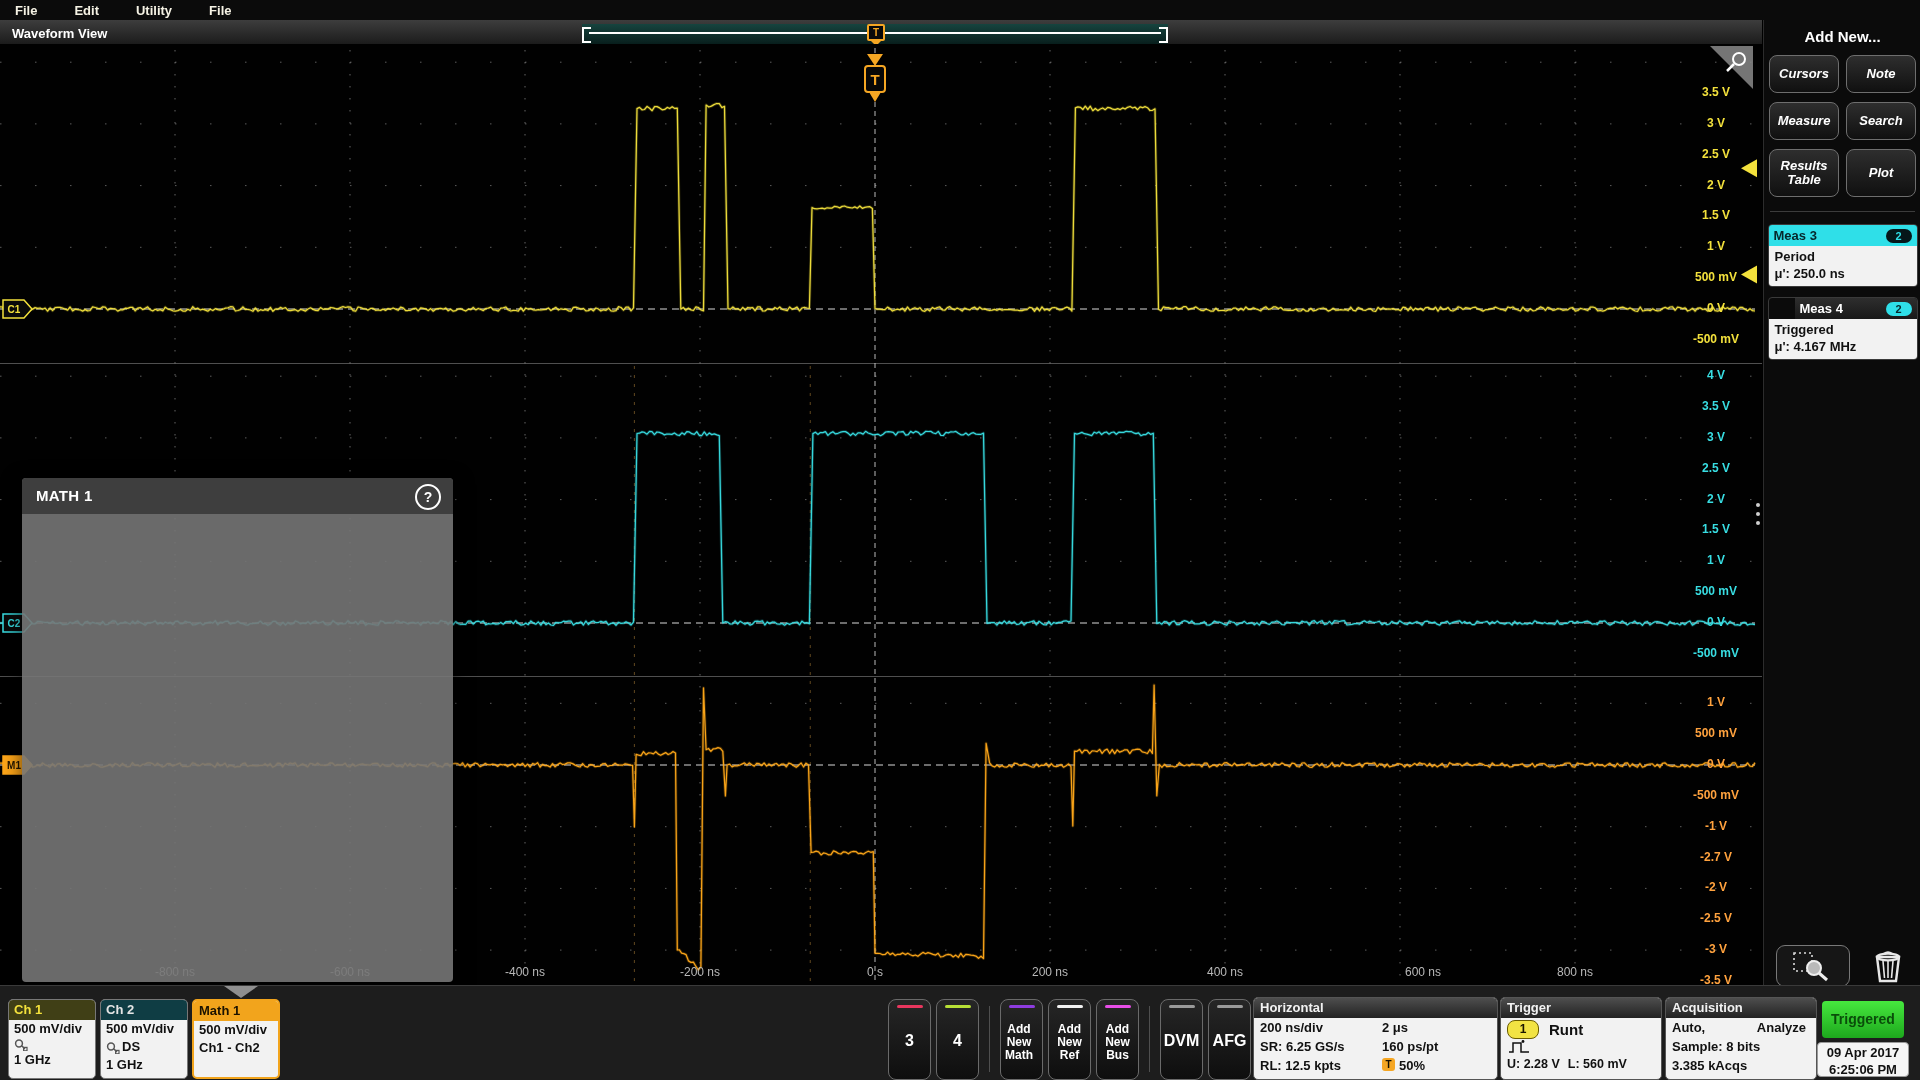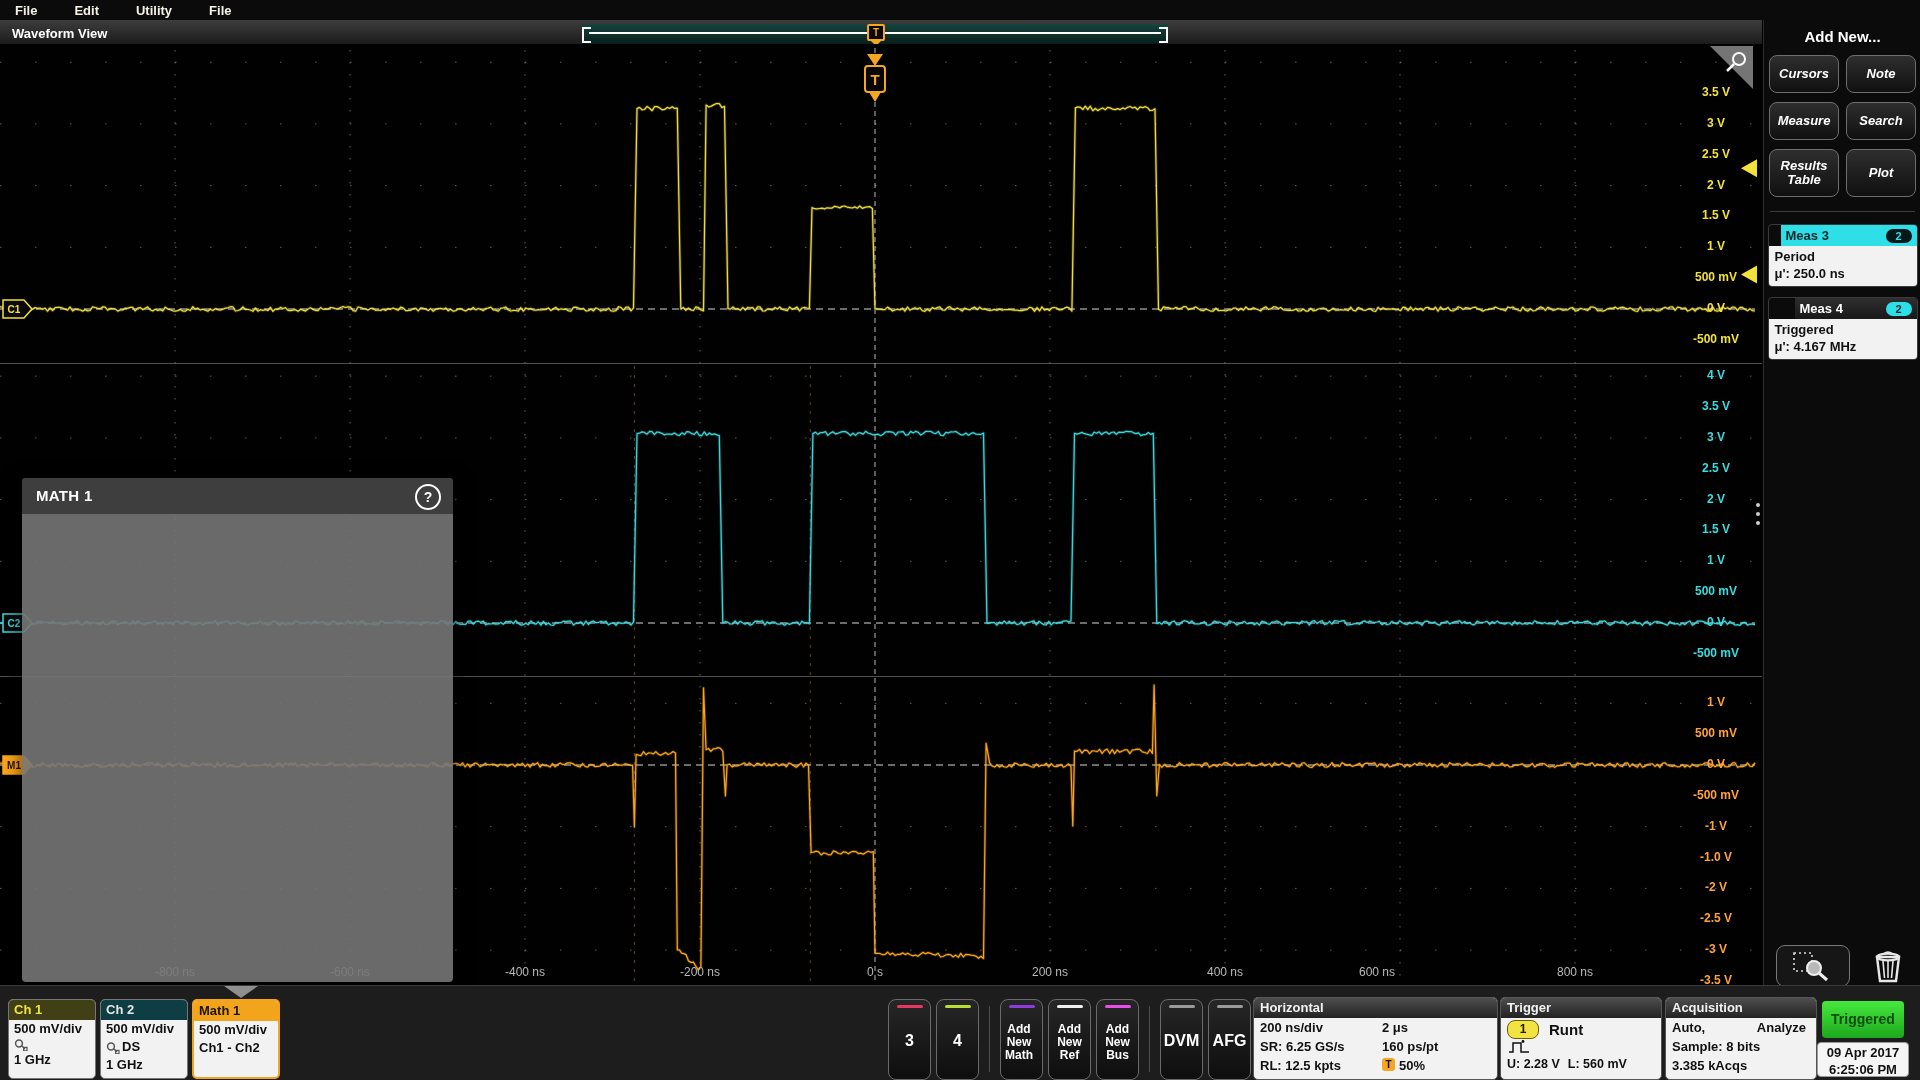--- a/index.html
+++ b/index.html
@@ -150,21 +150,21 @@
         <polygon points="3,712 24,712 32,721 24,730 3,730" fill="#ffa719" stroke="#ffa719" stroke-width="1.5"></polygon>
         <text x="14" y="725" fill="#241500" font-size="10" font-weight="700" text-anchor="middle" font-family="Liberation Sans,sans-serif">M1</text>
       </svg>
   <div class="xtick" style="left: 140px;">-800 ns</div>
       <div class="xtick" style="left: 315px;">-600 ns</div>
       <div class="xtick" style="left: 490px;">-400 ns</div>
       <div class="xtick" style="left: 665px;">-200 ns</div>
       <div class="xtick" style="left: 840px;">0 s</div>
       <div class="xtick" style="left: 1015px;">200 ns</div>
       <div class="xtick" style="left: 1190px;">400 ns</div>
-      <div class="xtick" style="left: 1342px;">600 ns</div>
+      <div class="xtick" style="left: 1371px; text-align: right;">600 ns</div>
       <div class="xtick" style="left: 1540px;">800 ns</div>
       <div class="vtick" style="color: rgb(243, 225, 60); left: 1679px; top: 41.05px;">3.5 V</div>
       <div class="vtick" style="color: rgb(243, 225, 60); left: 1679px; top: 71.9px;">3 V</div>
       <div class="vtick" style="color: rgb(243, 225, 60); left: 1679px; top: 102.75px;">2.5 V</div>
       <div class="vtick" style="color: rgb(243, 225, 60); left: 1679px; top: 133.6px;">2 V</div>
       <div class="vtick" style="color: rgb(243, 225, 60); left: 1679px; top: 164.45px;">1.5 V</div>
       <div class="vtick" style="color: rgb(243, 225, 60); left: 1679px; top: 195.3px;">1 V</div>
       <div class="vtick" style="color: rgb(243, 225, 60); left: 1679px; top: 226.15px;">500 mV</div>
       <div class="vtick" style="color: rgb(243, 225, 60); left: 1679px; top: 257px;">0 V</div>
       <div class="vtick" style="color: rgb(243, 225, 60); left: 1679px; top: 287.85px;">-500 mV</div>
@@ -176,21 +176,21 @@
       <div class="vtick" style="color: rgb(56, 221, 226); left: 1679px; top: 478.45px;">1.5 V</div>
       <div class="vtick" style="color: rgb(56, 221, 226); left: 1679px; top: 509.3px;">1 V</div>
       <div class="vtick" style="color: rgb(56, 221, 226); left: 1679px; top: 540.15px;">500 mV</div>
       <div class="vtick" style="color: rgb(56, 221, 226); left: 1679px; top: 571px;">0 V</div>
       <div class="vtick" style="color: rgb(56, 221, 226); left: 1679px; top: 601.85px;">-500 mV</div>
       <div class="vtick" style="color: rgb(255, 162, 62); left: 1679px; top: 651.3px;">1 V</div>
       <div class="vtick" style="color: rgb(255, 162, 62); left: 1679px; top: 682.15px;">500 mV</div>
       <div class="vtick" style="color: rgb(255, 162, 62); left: 1679px; top: 713px;">0 V</div>
       <div class="vtick" style="color: rgb(255, 162, 62); left: 1679px; top: 743.85px;">-500 mV</div>
       <div class="vtick" style="color: rgb(255, 162, 62); left: 1679px; top: 774.7px;">-1 V</div>
-      <div class="vtick" style="color: rgb(255, 162, 62); left: 1679px; top: 805.55px;">-1.0 V</div>
+      <div class="vtick" style="color: rgb(255, 162, 62); left: 1679px; top: 805.55px;">-2.7 V</div>
       <div class="vtick" style="color: rgb(255, 162, 62); left: 1679px; top: 836.4px;">-2 V</div>
       <div class="vtick" style="color: rgb(255, 162, 62); left: 1679px; top: 867.25px;">-2.5 V</div>
       <div class="vtick" style="color: rgb(255, 162, 62); left: 1679px; top: 898.1px;">-3 V</div>
       <div class="vtick" style="color: rgb(255, 162, 62); left: 1679px; top: 928.95px;">-3.5 V</div>
     </div>
 
   <div id="grip">
       <i></i>
       <i></i>
       <i></i>
@@ -202,21 +202,21 @@
         <div class="sb-btn">Cursors</div>
         <div class="sb-btn">Note</div>
         <div class="sb-btn">Measure</div>
         <div class="sb-btn">Search</div>
         <div class="sb-btn tall">Results Table</div>
         <div class="sb-btn tall">Plot</div>
       </div>
     <div class="sb-sep"></div>
     <div id="measList">
         <div class="meas-card">
-          <div class="meas-head" style="background: rgb(47, 223, 232); margin-left: 12px;">
+          <div class="meas-head" style="background: rgb(47, 223, 232);">
             <span class="mname" style="color: rgb(6, 38, 42);">Meas 3</span>
             <span class="meas-pill" style="background: rgb(6, 23, 26); color: rgb(47, 223, 232);">2</span>
           </div>
           <div class="meas-body">
             <div>Period</div>
             <div>μ': 250.0 ns</div>
           </div>
         </div>
         <div class="meas-card">
           <div class="meas-head" style="background: linear-gradient(rgb(46, 46, 46), rgb(25, 25, 25)); margin-left: 26px;">

